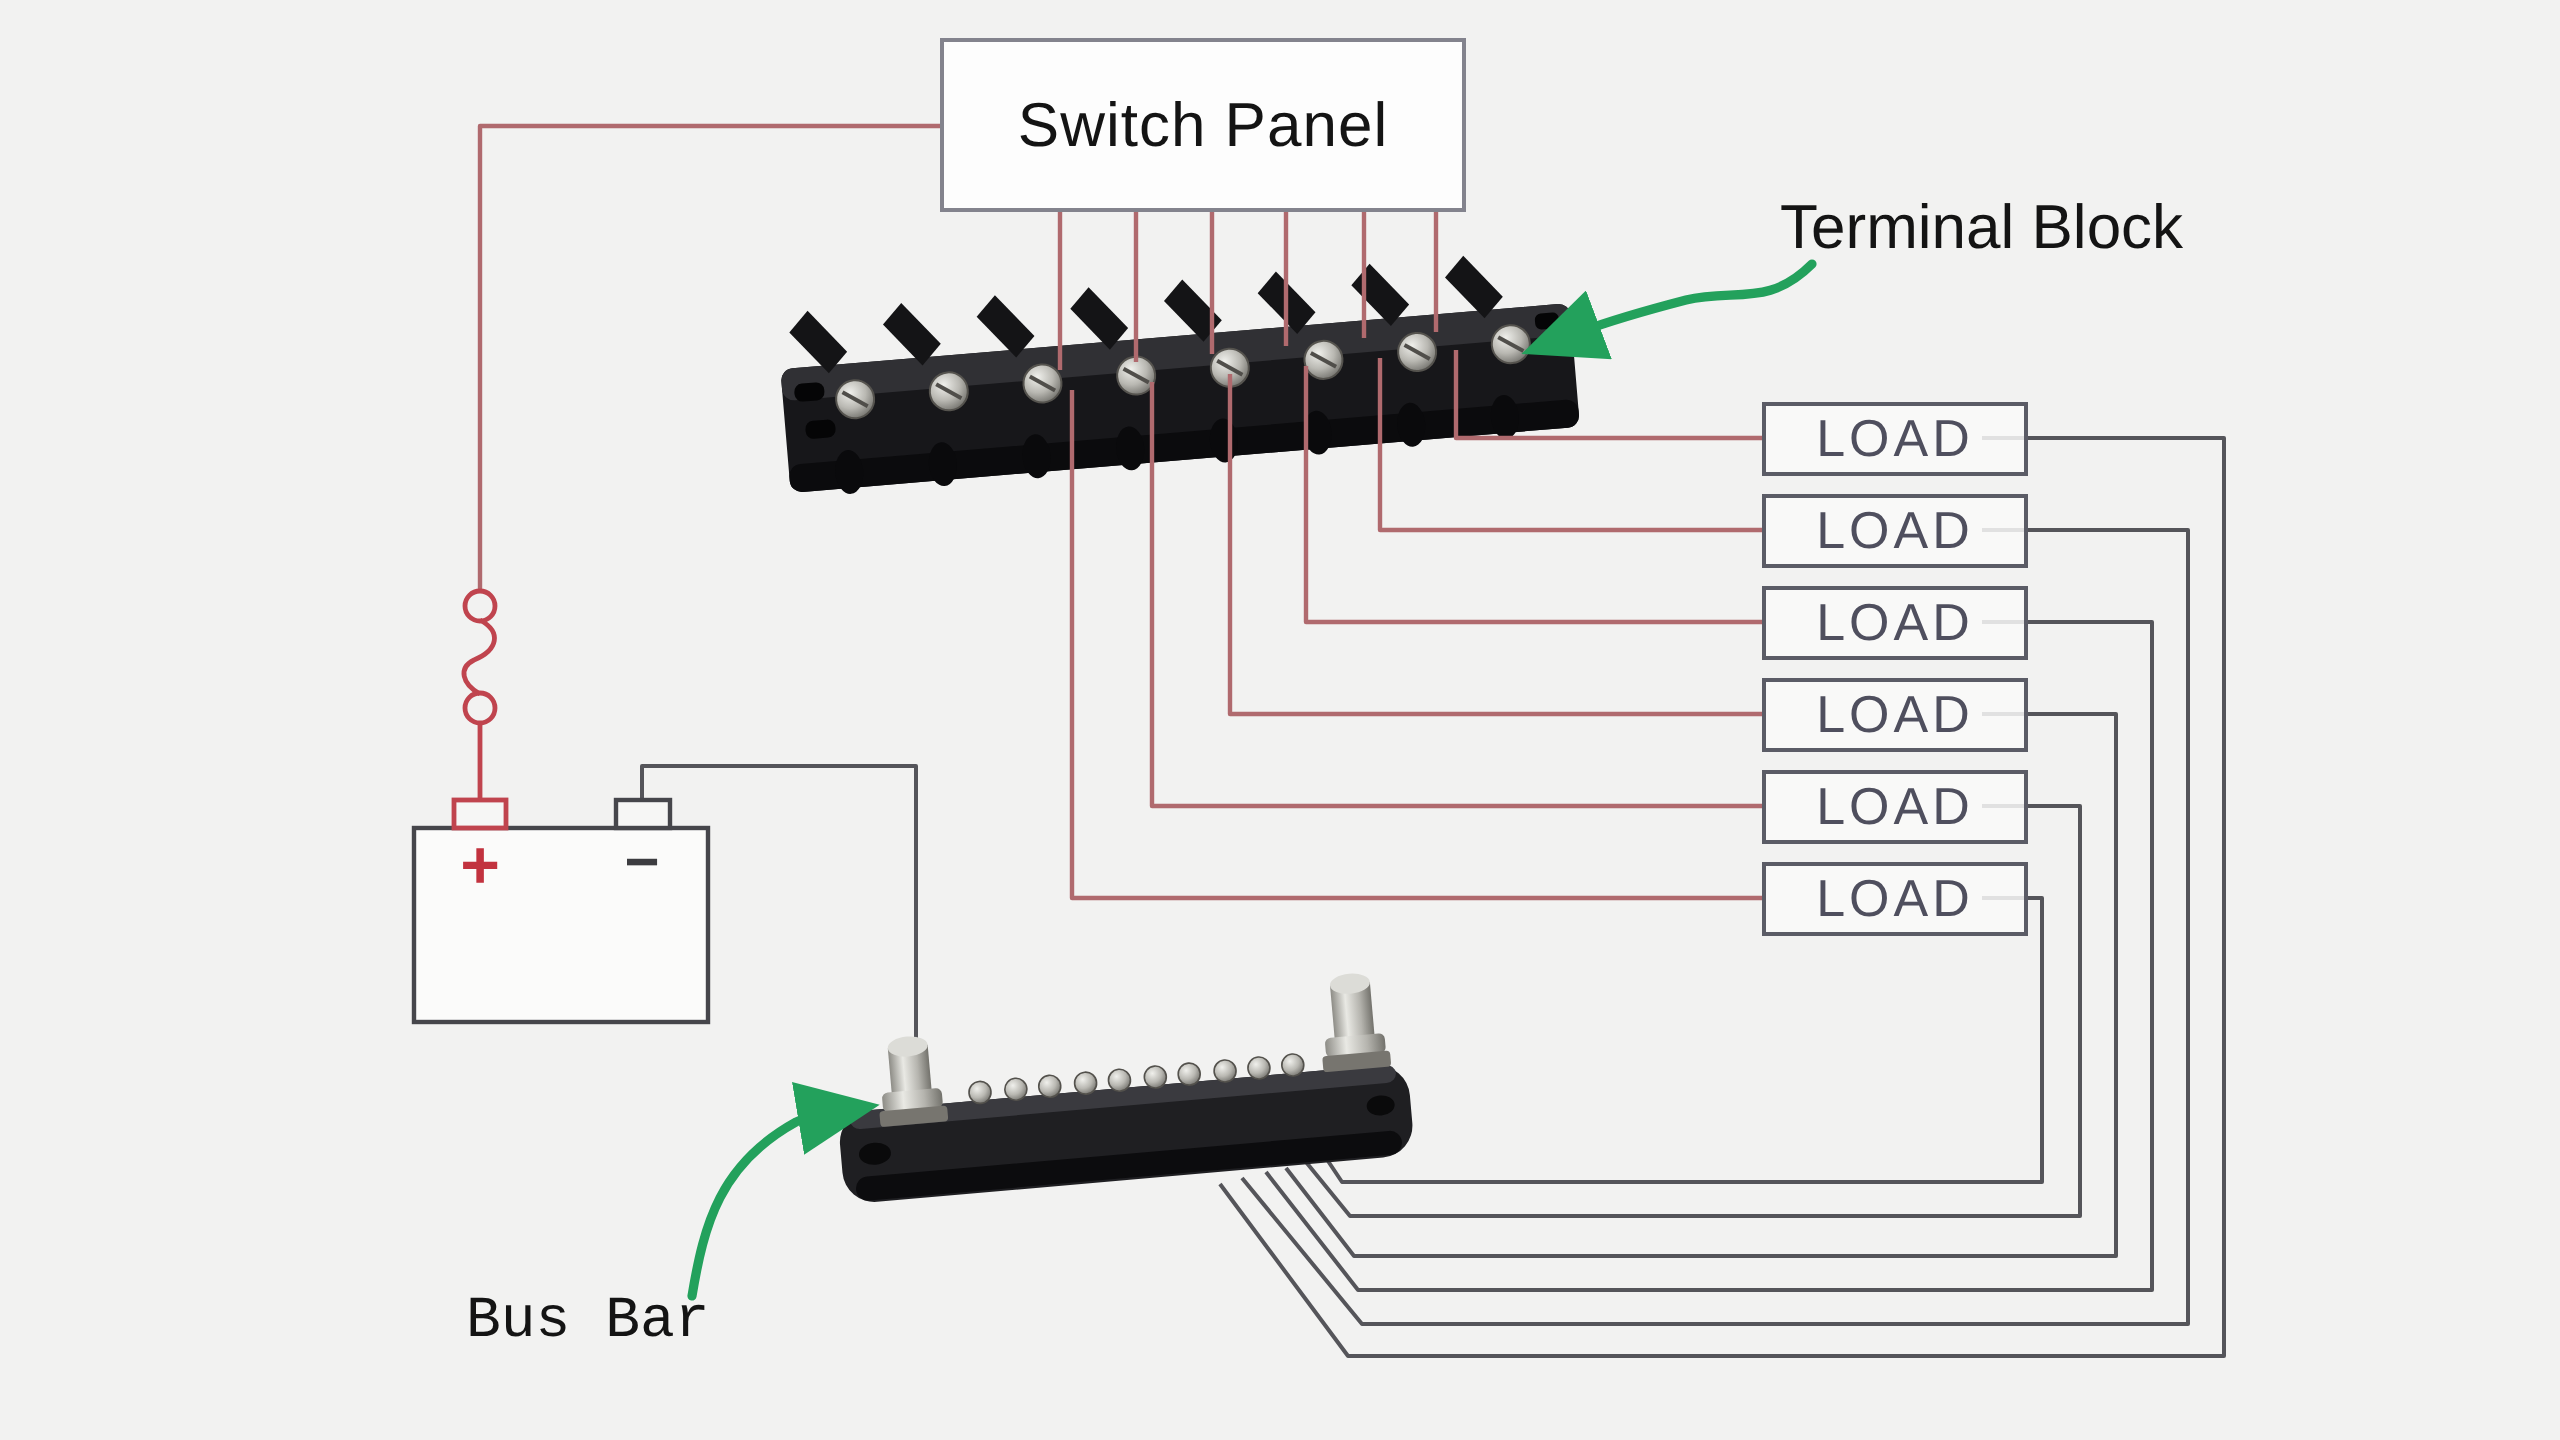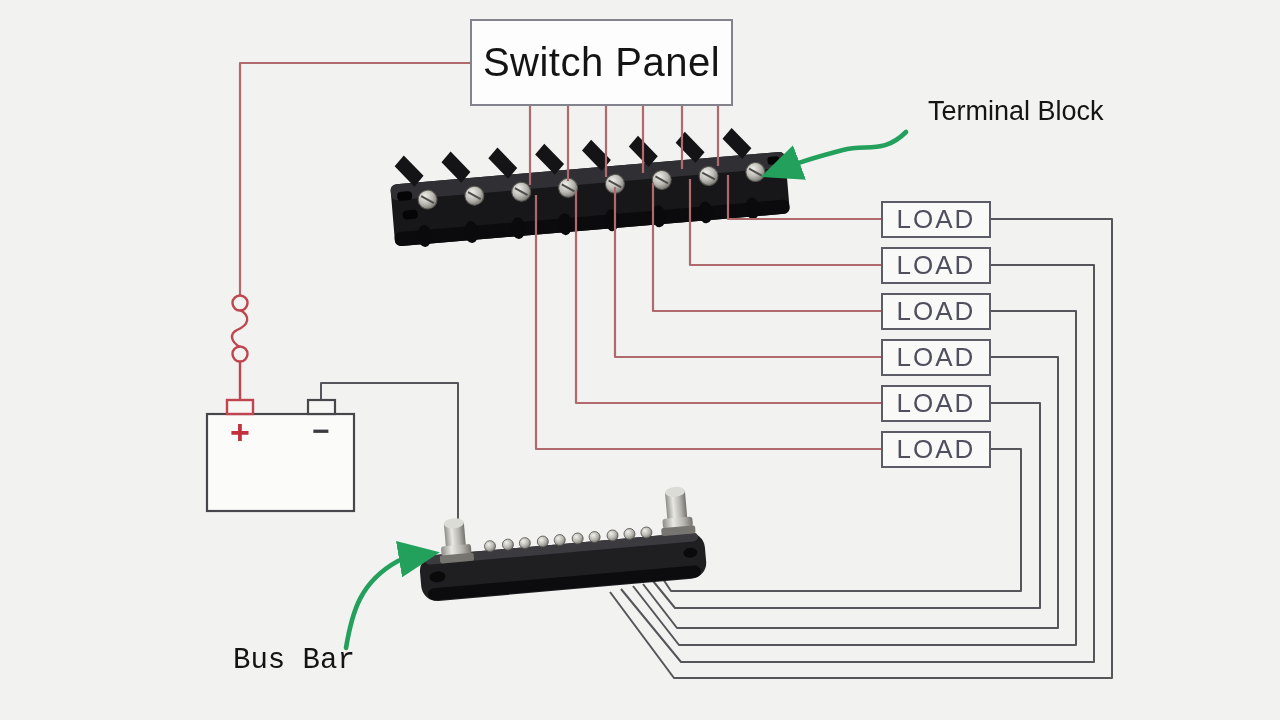--- a/index.html
+++ b/index.html
@@ -12,34 +12,34 @@
   
   .wr{stroke:var(--wire-red,#b06a6e);fill:none;stroke-width:2.2;stroke-linecap:butt;stroke-linejoin:round;}
   .wrb{stroke:var(--wire-bright-red,#c0444e);fill:none;stroke-width:2.4;stroke-linejoin:round;}
   .wd{stroke:var(--wire-dark,#55555a);fill:none;stroke-width:2;stroke-linejoin:round;}
   .garr{stroke:var(--green,#23a15c);fill:none;stroke-width:4.6;stroke-linecap:round;}
   
   .panel-box{
     position:absolute;left:470px;top:19px;width:263px;height:87px;
     border:2px solid var(--box-border,#83838d);background:#fdfdfd;
     display:flex;align-items:center;justify-content:center;
-    font-size:40px;color:var(--label-text,#141414);letter-spacing:.5px;
+    font-size:31px;color:var(--label-text,#141414);letter-spacing:.5px;
     box-sizing:border-box;
   }
   .load-box{
-    position:absolute;left:881px;width:110px;height:37px;
+    position:absolute;left:881px;width:133px;height:37px;
     border:2px solid var(--load-border,#5b5c66);background:rgba(250,250,249,.85);
     display:flex;align-items:center;justify-content:center;
     font-size:26px;color:var(--load-text,#4f4f5e);letter-spacing:2px;
     box-sizing:border-box;
   }
   .anno{
     position:absolute;color:var(--label-text,#141414);white-space:nowrap;
   }
-  .anno.tb{left:928px;top:96px;font-size:27px;}
+  .anno.tb{left:890px;top:96px;font-size:31px;}
   .anno.bb{left:233px;top:644px;font-size:29px;font-family:Liberation Mono, monospace;}
 </style>
 </head>
 <body>
 
 <div class="stage">
 
   <svg width="1280" height="720" viewBox="0 0 1280 720">
     <defs>
       <radialGradient id="silver" cx="38%" cy="32%" r="75%">

